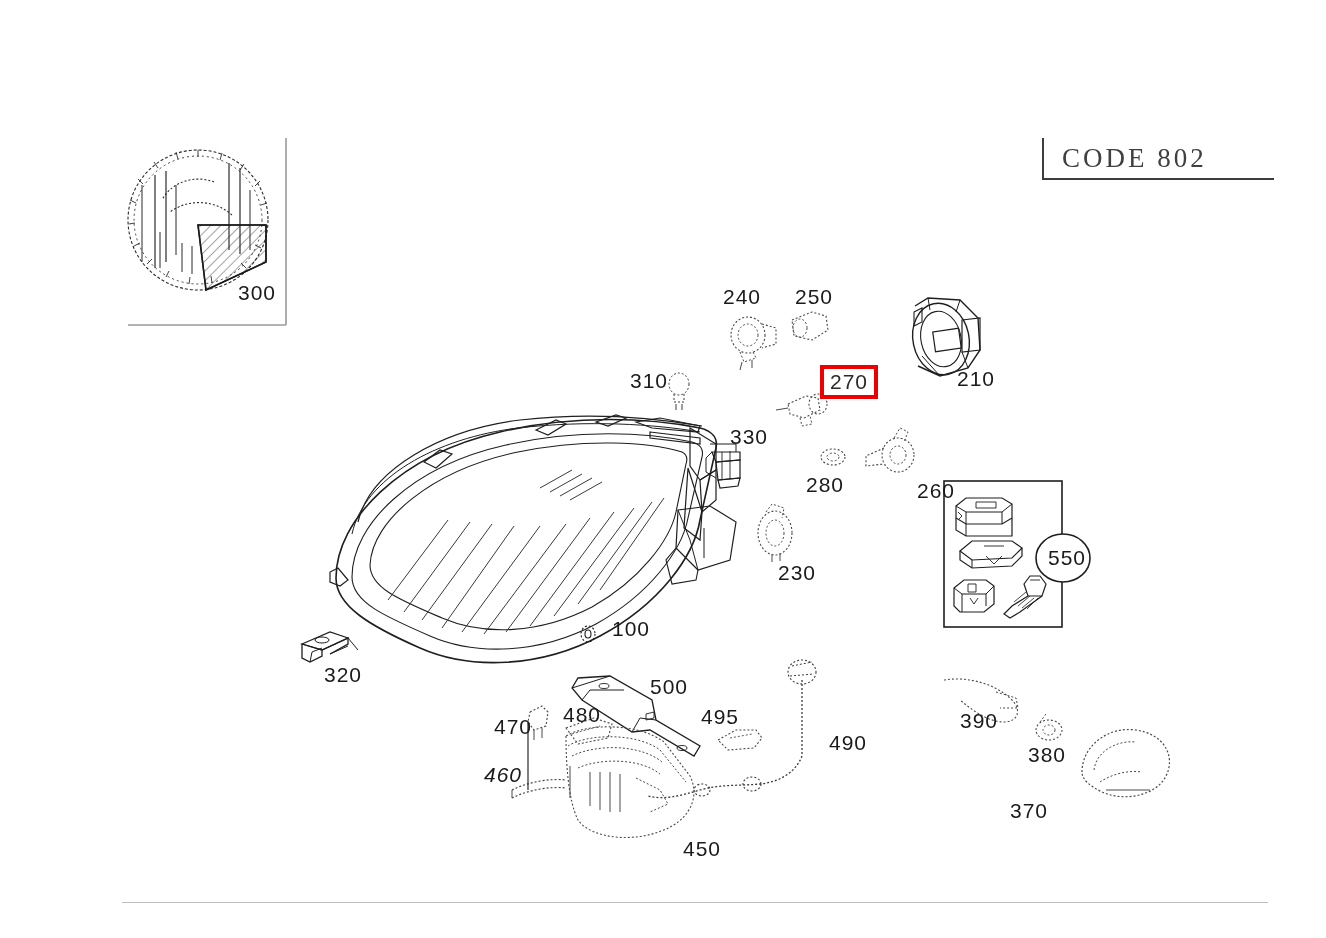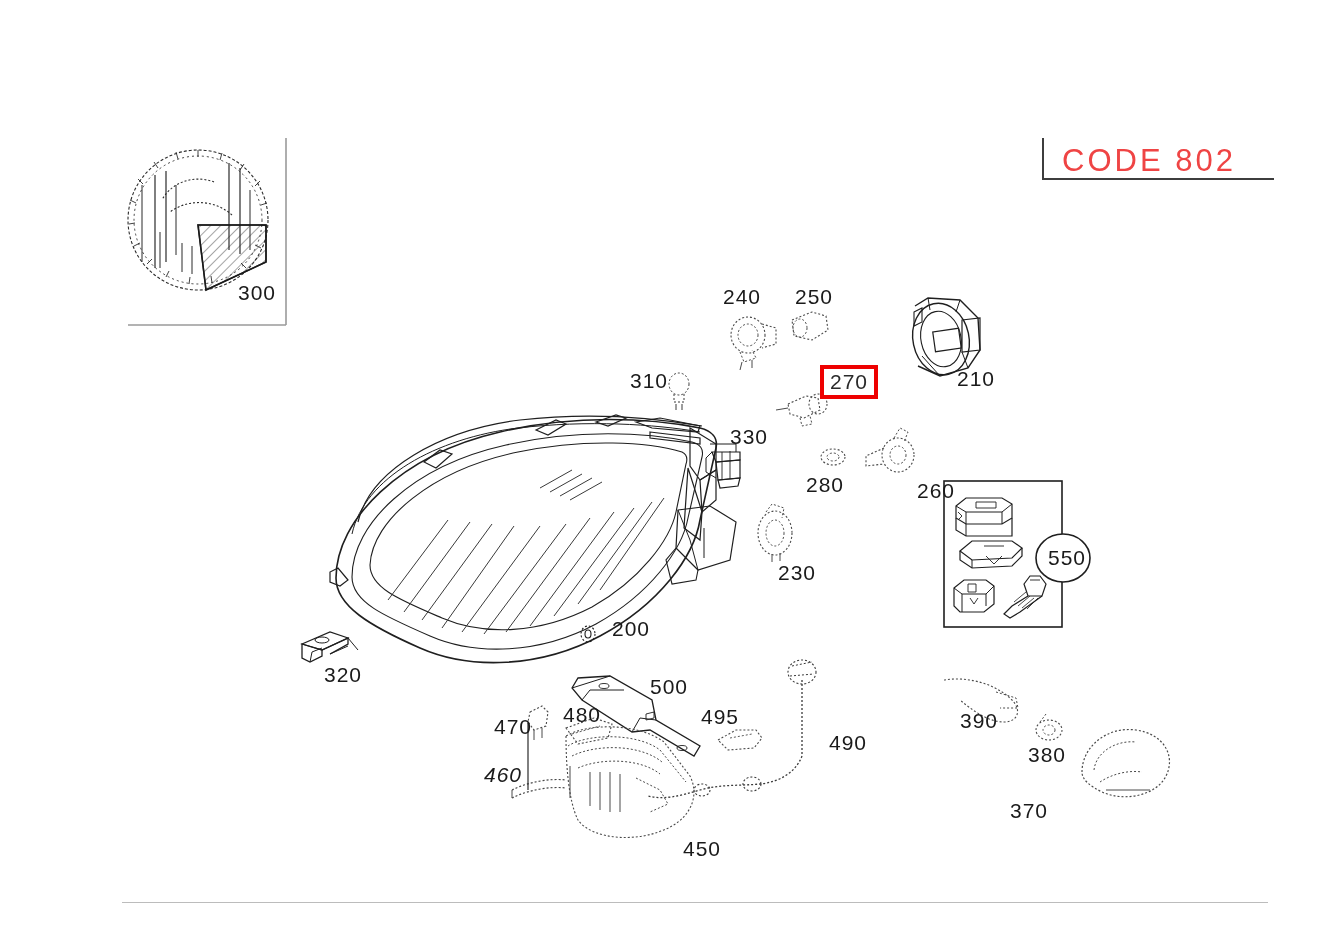--- a/index.html
+++ b/index.html
@@ -49,24 +49,24 @@
     width: 232px;
     height: 42px;
     border-left: 2px solid #3d3d3d;
     border-bottom: 2px solid #3d3d3d;
     box-sizing: border-box;
   }
   #code-text {
     position: absolute;
     left: 18px;
     top: 5px;
-    font-family: Liberation Sans, sans-serif;
-    font-size: 31px;
+    font-family: Liberation Serif, serif;
+    font-size: 27px;
     letter-spacing: 3px;
-    color: #ef4444;
+    color: #404040;
     white-space: nowrap;
   }
   #footer-rule {
     position: absolute;
     left: 122px;
     top: 902px;
     width: 1146px;
     height: 1px;
     background: #bcbcbc;
   }
@@ -425,21 +425,21 @@
       <div class="callout" style="left: 238px; top: 282px;">300</div>
       <div class="callout" style="left: 723px; top: 286px;">240</div>
       <div class="callout" style="left: 795px; top: 286px;">250</div>
       <div class="callout" style="left: 957px; top: 368px;">210</div>
       <div class="callout highlighted" style="left: 820px; top: 365px;">270</div>
       <div class="callout" style="left: 630px; top: 370px;">310</div>
       <div class="callout" style="left: 730px; top: 426px;">330</div>
       <div class="callout" style="left: 806px; top: 474px;">280</div>
       <div class="callout" style="left: 893px; top: 480px; margin-left: 24px;">260</div>
       <div class="callout" style="left: 778px; top: 562px;">230</div>
-      <div class="callout" style="left: 612px; top: 618px;">200</div>
+      <div class="callout" style="left: 612px; top: 618px;">100</div>
       <div class="callout" style="left: 324px; top: 664px;">320</div>
       <div class="callout" style="left: 1048px; top: 547px;">550</div>
       <div class="callout" style="left: 650px; top: 676px;">500</div>
       <div class="callout" style="left: 494px; top: 716px;">470</div>
       <div class="callout" style="left: 563px; top: 704px;">480</div>
       <div class="callout" style="left: 484px; top: 764px; font-style: italic;">460</div>
       <div class="callout" style="left: 683px; top: 838px;">450</div>
       <div class="callout" style="left: 701px; top: 706px;">495</div>
       <div class="callout" style="left: 829px; top: 732px;">490</div>
       <div class="callout" style="left: 960px; top: 710px;">390</div>

